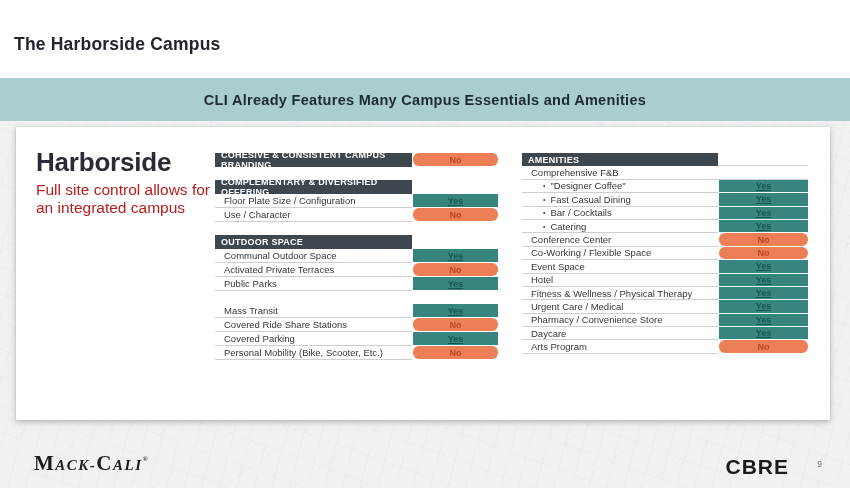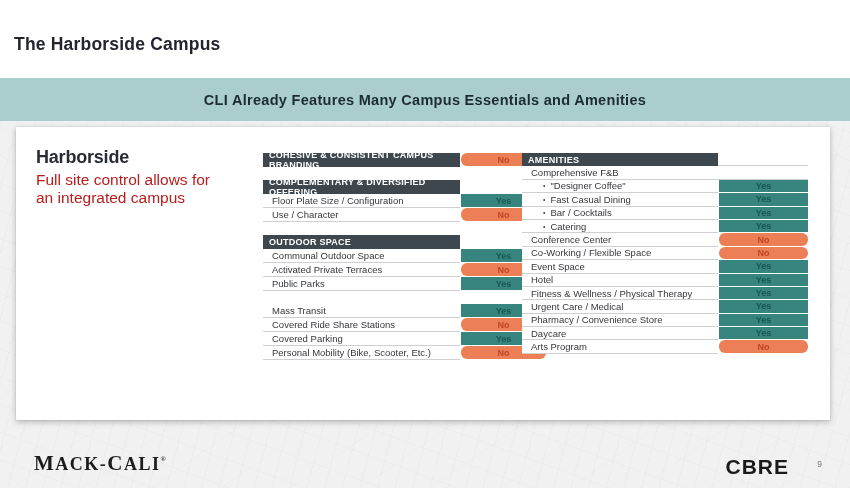--- a/index.html
+++ b/index.html
@@ -27,27 +27,27 @@
     display:flex; align-items:center; justify-content:center;
     font-size:14.5px; font-weight:600; color:#1d2b33; letter-spacing:0.3px;
   }
   .card {
     position:absolute; left:16px; top:127px; width:814px; height:293px;
     background:#ffffff;
     box-shadow:0 2px 6px rgba(0,0,0,0.25), 0 0 1px rgba(0,0,0,0.2);
   }
   .left-block { position:absolute; left:20px; top:20px; width:178px; }
   .left-heading {
-    font-size:18px; font-weight:bold; color:#2a2c35; letter-spacing:-0.2px;
+    font-size:26px; font-weight:bold; color:#2a2c35; letter-spacing:-0.2px;
     margin-bottom:3px;
   }
   .left-sub { font-size:15.5px; color:#b91c1c; line-height:1.16; }
 
   .tables { position:absolute; }
-  #mid-tables  { left:199px; top:26px; width:283px;margin-left:48px; --label-w:197px; --val-w:85px; --row-h:14px; }
+  #mid-tables  { left:199px; top:26px; width:283px; --label-w:197px; --val-w:85px; --row-h:14px; }
   #amenities   { left:506px; top:26px; width:286px; --label-w:196px; --val-w:89px; --row-h:13.4px; }
 
   .ftable { margin-bottom:13px; }
   .trow { display:flex; height:var(--row-h); }
   .hbox {
     width:var(--label-w); background:var(--header-bg,#3f474e); color:#fff;
     font-size:9px; font-weight:bold; letter-spacing:0.25px;
     display:flex; align-items:center; padding-left:6px;
   }
   .hspace { flex:1; }
@@ -57,31 +57,31 @@
     font-size:9.5px; color:#35373c; display:flex; align-items:center;
     padding-left:9px; white-space:nowrap; overflow:hidden;
   }
   .lcell.bullet { padding-left:21px; }
   .bdot { margin-right:5px; font-size:7px; color:#45474c; }
   .vcell {
     width:var(--val-w); margin-left:1px; margin-bottom:1px;
     display:flex; align-items:center; justify-content:center;
     font-size:9px; font-weight:bold;
   }
-  .vcell.yes { background:var(--yes-bg,#37857e); color:var(--yes-text,#175750); }
+  .vcell.yes { background:var(--yes-bg,#37857e); color:var(--yes-text,#175750);text-decoration:underline; }
   .vcell.no  { background:var(--no-bg,#ec7f55);  color:var(--no-text,#bf4426);border-radius:6px; }
   .ecell { flex:1; background:#fff; border-bottom:1px solid #cfcfcf; }
 
   .mackcali {
     position:absolute; left:34px; top:451px;
     font-family:"Liberation Serif", serif; font-weight:600; color:#1c1c1c;
     letter-spacing:1.5px; white-space:nowrap;
   }
   .mackcali .lg { font-size:21px; }
-  .mackcali .sm { font-size:18px; }
+  .mackcali .sm { font-size:15px;font-style:italic; }
   .mackcali .reg { font-size:7px; vertical-align:9px; letter-spacing:0; }
   .cbre {
     position:absolute; right:61px; top:455px;
     font-size:21px; font-weight:700; color:#1a1a1a; letter-spacing:1px;
   }
   .page-num {
     position:absolute; right:28px; top:459px;
     font-size:8.5px; color:#787878;
   }
 </style>

